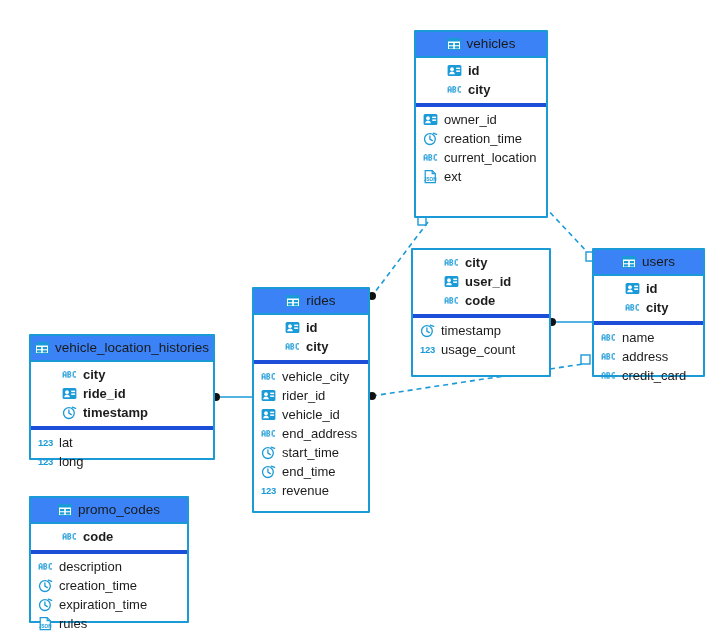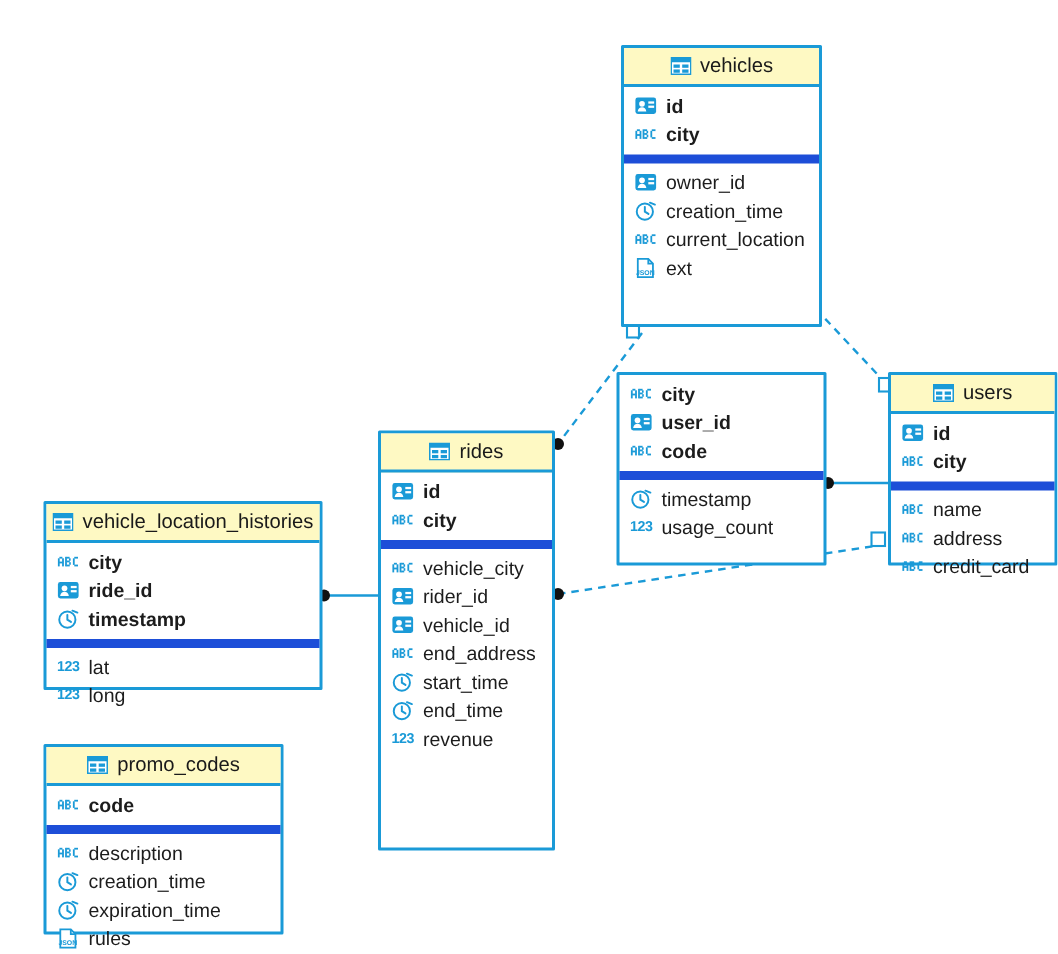--- a/index.html
+++ b/index.html
@@ -16,40 +16,40 @@
 
   .entity{
     position:absolute;
     background:#ffffff;
     border:2px solid #1a9ad7;
     box-sizing:border-box;
     border-radius:1px;
   }
   .ent-header{
     height:26px;
-    background:#fef9c3;
+    background:#3b82f6;
     border-bottom:2px solid #1a9ad7;
     display:flex;
     align-items:center;
     justify-content:center;
     gap:6px;
     box-sizing:border-box;
     padding:0 8px;
   }
   .ent-title{
     font-size:13.5px;
     color:#1a1a1a;
     white-space:nowrap;
     line-height:1;
   }
   .ent-section{
     padding:3px 0 4px 0;
     box-sizing:border-box;
   }
-  .ent-section.keys{ border-bottom:6px solid #1d4ed8; }
+  .ent-section.keys{ border-bottom:4px solid #1d4ed8;padding-left:24px; }
   .field{
     display:flex;
     align-items:center;
     gap:6px;
     height:19px;
     padding:0 6px 0 7px;
     box-sizing:border-box;
     white-space:nowrap;
   }
   .field .fname{
@@ -405,21 +405,21 @@
                 <rect x="10.6" y="5.2" width="1.2" height="4.4"></rect>
                 <rect x="11.5" y="4.2" width="2.5" height="1.2"></rect>
                 <rect x="11.5" y="9.4" width="2.5" height="1.2"></rect>
               </g>
             </svg>
           </span>
           <span class="fname">credit_card</span>
         </div>
       </div>
     </div>
-    <div class="entity" style="left: 252px; top: 287px; width: 118px; height: 280px;">
+    <div class="entity" style="left: 252px; top: 287px; width: 118px; height: 226px;">
       <div class="ent-header">
         <span class="ico ico-table">
           <svg viewBox="0 0 14 12" xmlns="http://www.w3.org/2000/svg">
             <rect x="0.5" y="0.5" width="13" height="11" fill="#ffffff" stroke="#1a9ad7" stroke-width="1"></rect>
             <rect x="0.5" y="0.5" width="13" height="3" fill="#1a9ad7"></rect>
             <rect x="2" y="5" width="4.2" height="2.2" fill="#1a9ad7"></rect>
             <rect x="7.8" y="5" width="4.2" height="2.2" fill="#1a9ad7"></rect>
             <rect x="2" y="8.3" width="4.2" height="2.2" fill="#1a9ad7"></rect>
             <rect x="7.8" y="8.3" width="4.2" height="2.2" fill="#1a9ad7"></rect>
           </svg>

